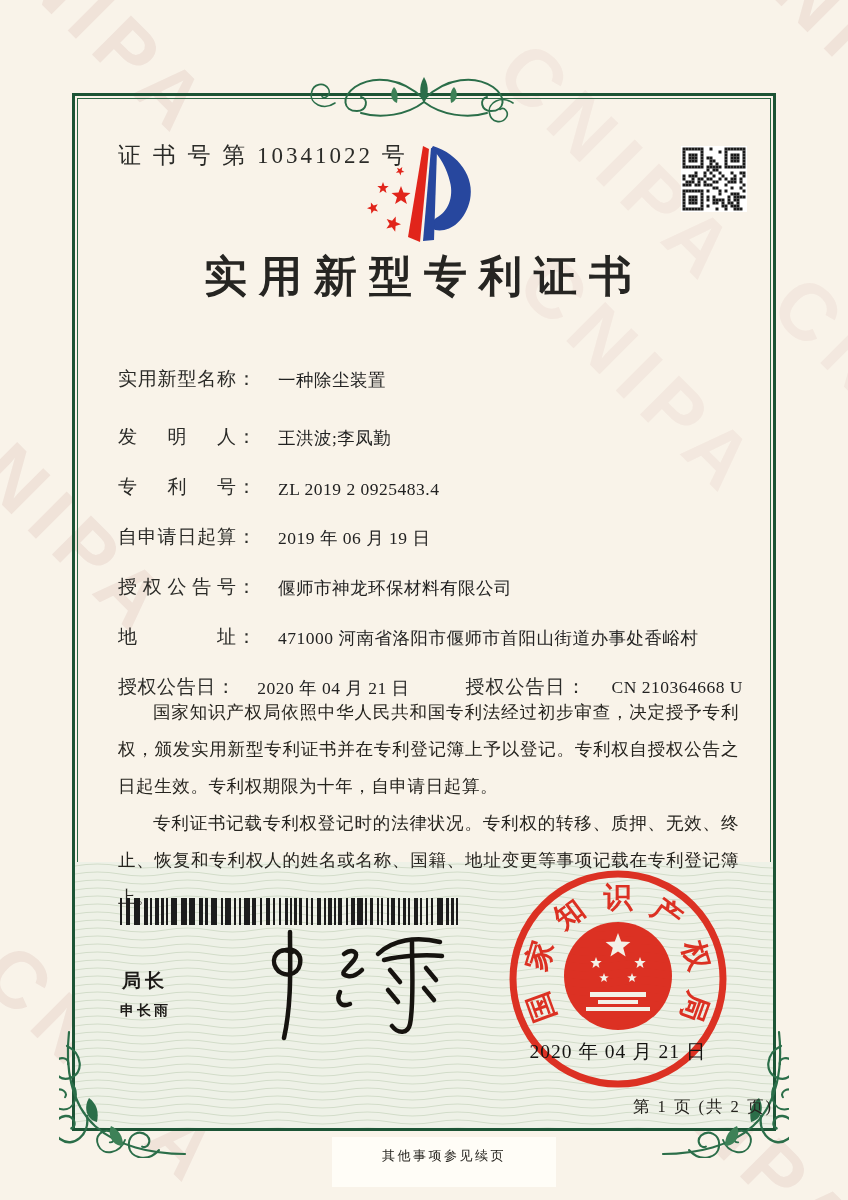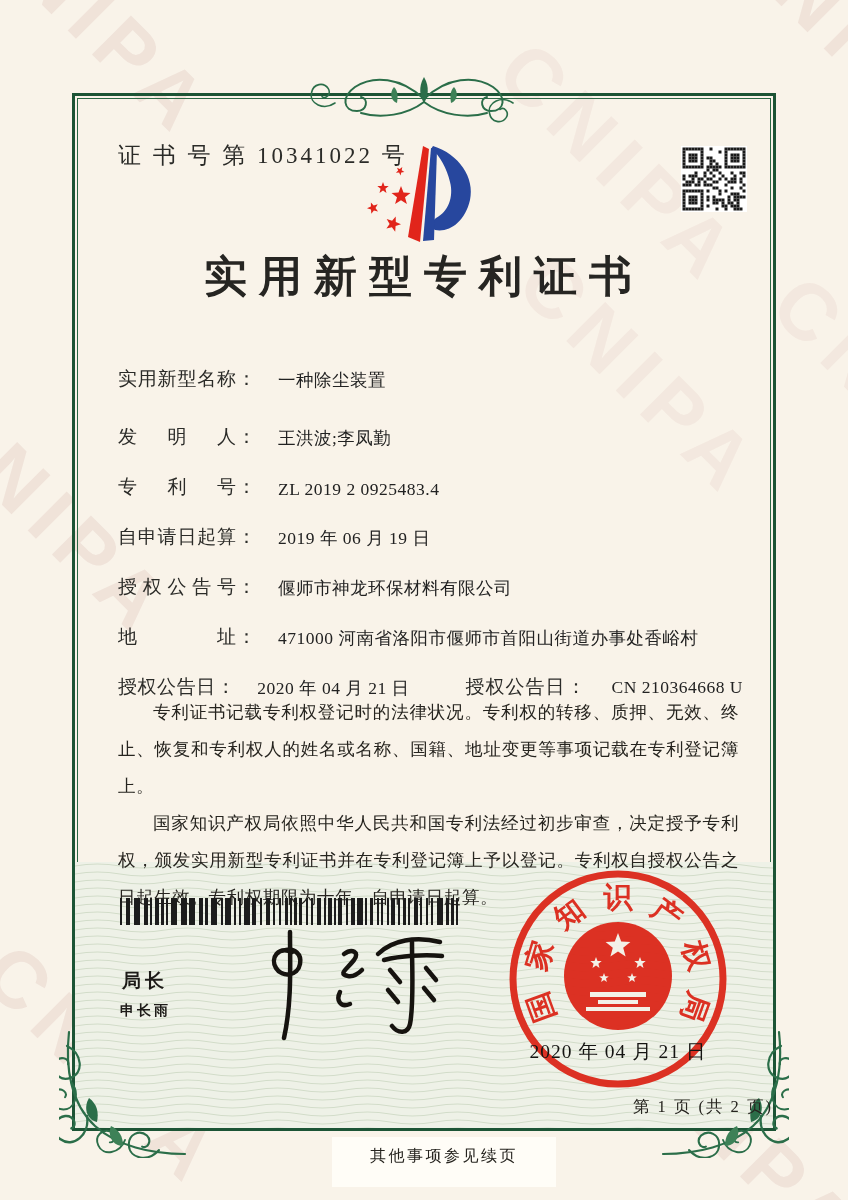--- a/index.html
+++ b/index.html
@@ -76,21 +76,21 @@
     font-size:16.5px; letter-spacing:2px; color:#26241f;
   }
   
   .orn-top{ position:absolute; left:224px; top:-27px; }
   .orn-bl{ position:absolute; left:-16px; top:932px; }
   .orn-br{ position:absolute; right:-16px; top:932px; transform:scaleX(-1); }
   
   .note{
     position:absolute; left:332px; top:1137px; width:224px; height:50px;
     background:#fffdf7; text-align:center; line-height:38px;
-    font-size:16px; letter-spacing:2.5px; color:#26241f; z-index:2;
+    font-size:13px; letter-spacing:2.5px; color:#26241f; z-index:2;
   }
 </style>
 </head>
 <body>
 
 <div class="page">
 
   <div class="wm" style="left:-60px; top:-30px;">CNIPA</div>
   <div class="wm" style="left:696px; top:-12px;">CNIPA</div>
   <div class="wm" style="left:-100px; top:470px;">CNIPA</div>
@@ -422,22 +422,22 @@
           <span class="fcolon">：</span>
         <span class="fvalue">2020 年 04 月 21 日</span>
         <span class="grant2">
           <span class="flabel2">授权公告日</span><span class="fcolon">：</span>
           <span class="fvalue">CN 210364668 U</span>
         </span>
       </div>
     </div>
 
     <div class="bodytext">
+      <p>国家知识产权局依照中华人民共和国专利法经过初步审查，决定授予专利权，颁发实用新型专利证书并在专利登记簿上予以登记。专利权自授权公告之日起生效。专利权期限为十年，自申请日起算。</p>
       <p>专利证书记载专利权登记时的法律状况。专利权的转移、质押、无效、终止、恢复和专利权人的姓名或名称、国籍、地址变更等事项记载在专利登记簿上。</p>
-      <p>国家知识产权局依照中华人民共和国专利法经过初步审查，决定授予专利权，颁发实用新型专利证书并在专利登记簿上予以登记。专利权自授权公告之日起生效。专利权期限为十年，自申请日起算。</p>
     </div>
 
     <svg class="barcode" width="345" height="27">
       <g id="bc-bars" fill="#1c1c1c">
           <rect x="0" y="0" width="2" height="27"></rect>
           <rect x="6" y="0" width="4" height="27"></rect>
           <rect x="14" y="0" width="6" height="27"></rect>
           <rect x="24" y="0" width="4" height="27"></rect>
           <rect x="30" y="0" width="2" height="27"></rect>
           <rect x="35" y="0" width="4" height="27"></rect>

